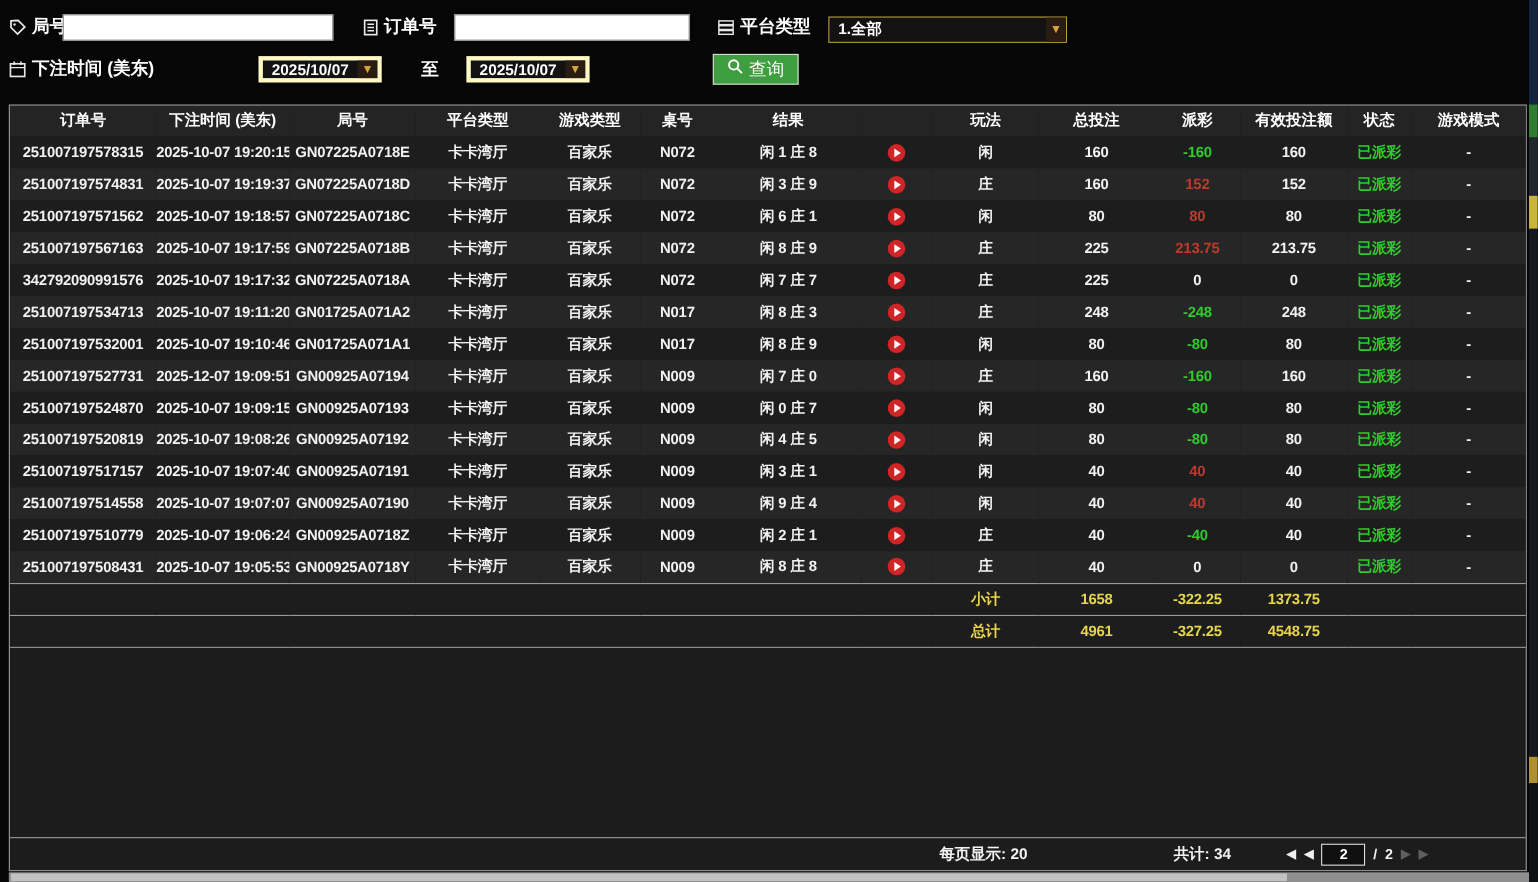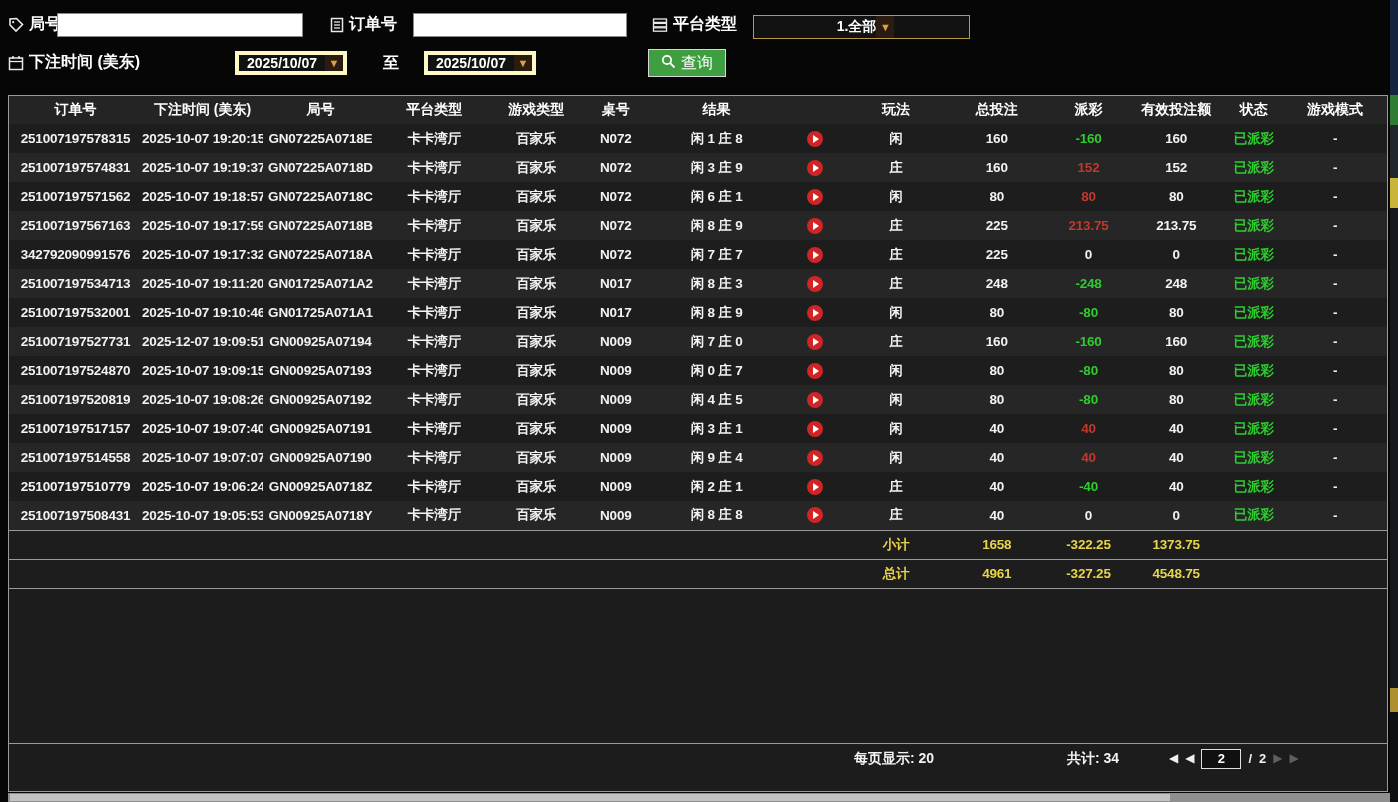--- a/index.html
+++ b/index.html
@@ -10,21 +10,21 @@
   html,body { width:1398px; height:802px; overflow:hidden; background:#000; }
   body { font-family:"Liberation Sans","DejaVu Sans",sans-serif; color:#f2f2f2; font-weight:bold; }
   .screen { position:relative; width:1398px; height:802px; background:#060606; }
 
   
   .filters { position:absolute; left:0; top:0; width:1390px; height:95px; }
   .flabel { position:absolute; display:flex; align-items:center; gap:5px; font-size:16px; color:#fff; white-space:nowrap; }
   .ficon svg { display:block; }
   .txt-input { position:absolute; height:24px; background:#fff; border:1px solid #888; color:#111; font-size:14px; font-weight:bold; padding:0 5px; }
   .dd { position:absolute; height:24px; background:#121212; display:flex; align-items:center; justify-content:space-between; padding-left:8px; font-size:14px; color:#fff; cursor:pointer; }
-  .dd-plat { border:1px solid #b89a40;justify-content:center; }
+  .dd-plat { border:1px solid #b89a40; }
   .dd-date { border:4px solid #fef9c3; }
   .dd-arrow { width:18px; height:100%; display:flex; align-items:center; justify-content:center; color:var(--arrow_gold); font-size:11px; background:#2a1c10; }
   .to-label { position:absolute; font-size:16px; color:#fff; }
   .query-btn { position:absolute; height:28px; background:var(--button_green); border:1px solid #d8d8d8; color:#fff; display:flex; align-items:center; gap:5px; padding:0 12px; font-size:16px; cursor:pointer; }
 
   
   .panel { position:absolute; left:8px; top:95px; width:1380px; height:697px; background:#1c1c1c; border:1px solid #9a9a9a; display:flex; flex-direction:column; }
   table { width:100%; border-collapse:collapse; table-layout:fixed; }
   thead th { height:28px; font-size:14px; color:#fff; background:#242424; text-align:center; overflow:hidden; white-space:nowrap; }
   td { height:29px; font-size:13.5px; letter-spacing:-0.2px; text-align:center; overflow:hidden; white-space:nowrap; color:#f2f2f2; }
@@ -36,21 +36,21 @@
   tr.grandtotal td { border-top:1px solid #9a9a9a; border-bottom:1px solid #9a9a9a; }
   .pc-red { color:var(--win_red); }
   .pc-green { color:var(--loss_green);margin-top:20px; }
   .pc-white { color:#f2f2f2; }
   .status-green { color:var(--status_green); }
   .play { display:inline-flex; width:16px; height:16px; border-radius:50%; background:#cf2526; align-items:center; justify-content:center; cursor:pointer; }
   .play i { display:block; width:0; height:0; border-left:6px solid #fff; border-top:4px solid transparent; border-bottom:4px solid transparent; margin-left:2px; }
   .spacer { flex:1; }
 
   
-  .pfooter { position:relative; height:48px; border-top:1px solid #9a9a9a; font-size:14px; }
+  .pfooter { position:relative; height:30px; border-top:1px solid #9a9a9a; font-size:14px; }
   .pfooter span { line-height:29px; }
   .f-perpage { position:absolute; left:845px; }
   .f-count   { position:absolute; left:1058px; }
   .pager { position:absolute; left:1160px; top:0; height:29px; display:flex; align-items:center; gap:7px; }
   .pg-btn { font-size:12px; color:#f0f0f0; cursor:pointer; line-height:1; }
   .pg-btn.disabled { color:#5f5f5f; }
   .page-box { width:40px; height:20px; background:#101010; border:1px solid #e0e0e0; color:#fff; text-align:center; font-size:13px; font-weight:bold; }
   .pg-sep { font-size:13px; }
 
   

